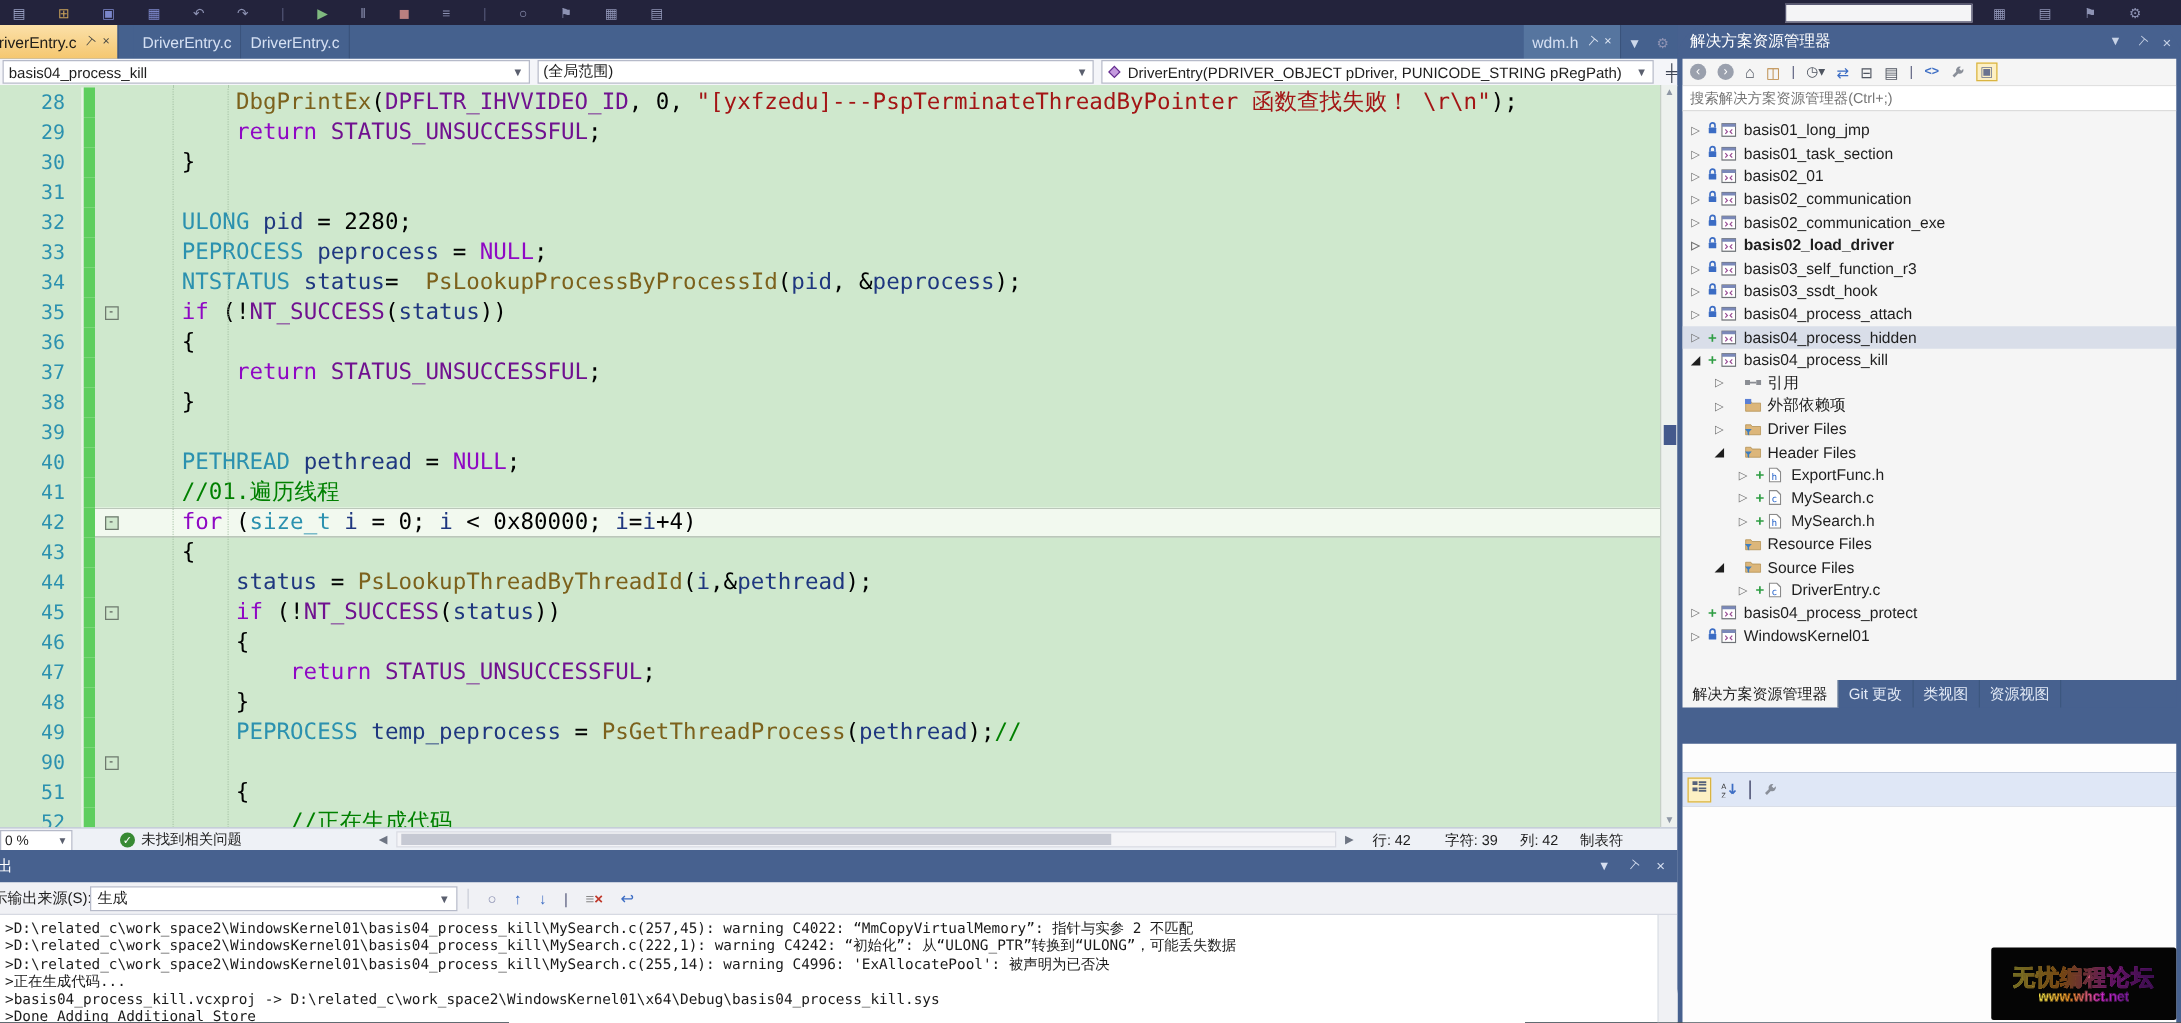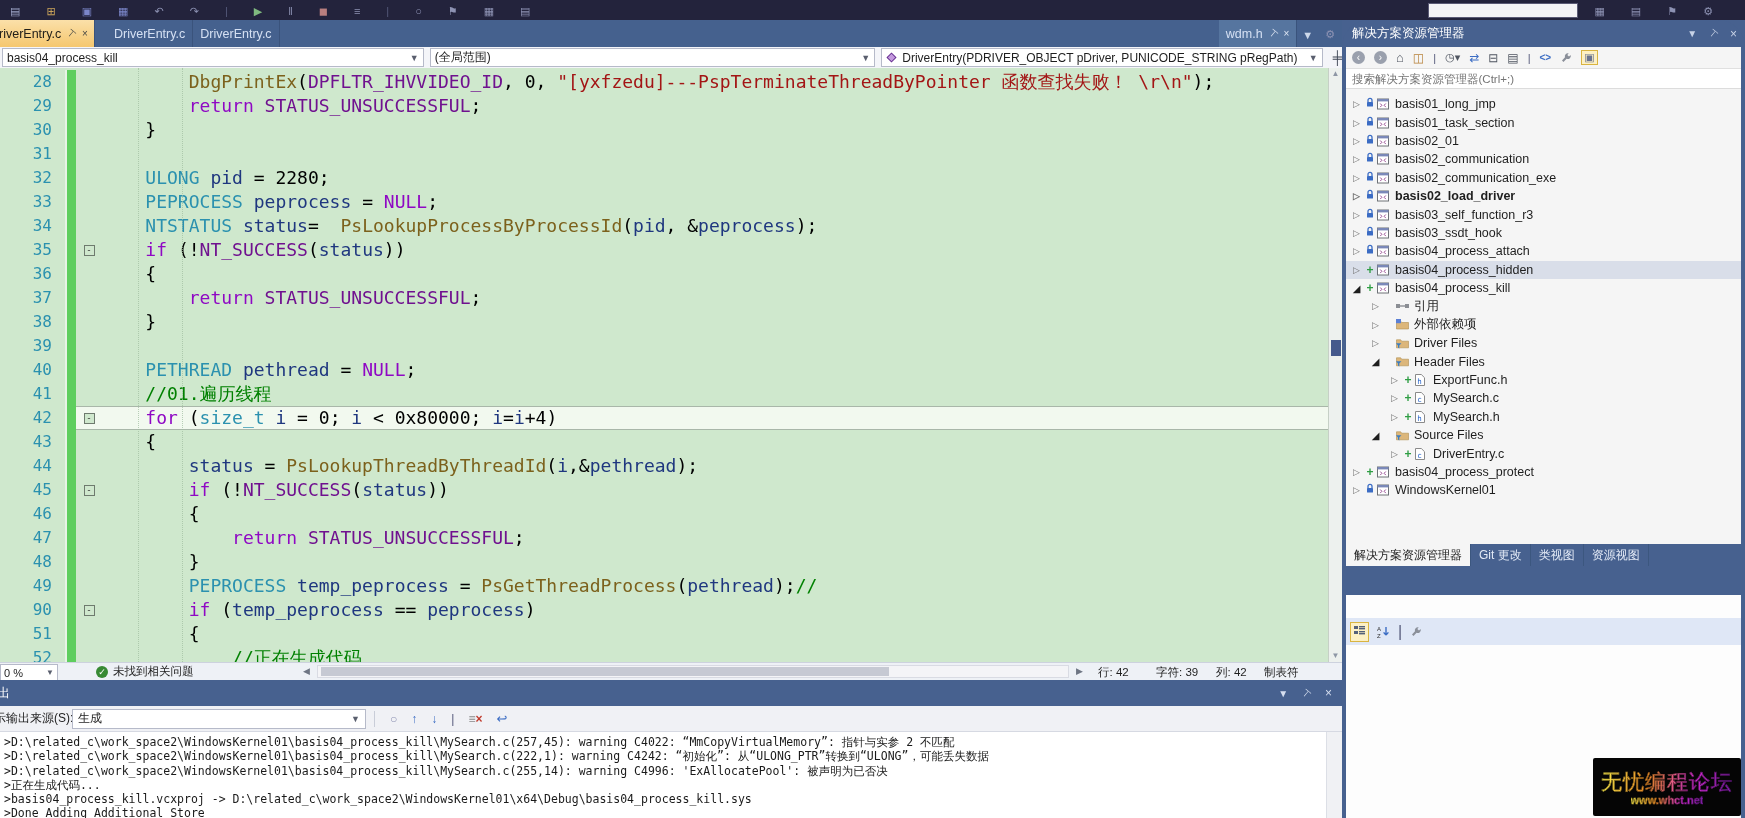--- a/index.html
+++ b/index.html
@@ -119,21 +119,21 @@
                display:flex;align-items:center;font-size:12.5px;}
   #prop-header .t{margin-left:10px;}
   #prop-white1{position:absolute;left:4px;top:575px;width:395px;height:23px;background:#fdfdfd;}
   #prop-tools{position:absolute;left:4px;top:598px;width:395px;height:27px;background:#dfe7f6;display:flex;align-items:center;padding-left:4px;box-sizing:border-box;}
   #prop-tools .ti{margin-right:8px;color:#55617a;display:inline-flex;align-items:center;}
   #prop-white2{position:absolute;left:4px;top:625px;width:395px;height:193px;background:#fdfdfd;}
 
   
   #watermark{left:1593px;top:758px;width:148px;height:58px;background:#050505;display:flex;flex-direction:column;
              align-items:center;justify-content:center;border-radius:2px;}
-  #watermark .w1{font-size:21px;font-weight:normal;letter-spacing:1px;text-align:right;}
+  #watermark .w1{font-size:18px;font-weight:bold;letter-spacing:1px;text-align:right;}
   #watermark .w2{font-size:11px;font-weight:bold;margin-top:-2px;}
   .grad{background:linear-gradient(100deg,#ffe94a 5%,#ff9a2a 35%,#d42bd4 70%,#8a1fb0 95%);
         -webkit-background-clip:text;background-clip:text;color:transparent;-webkit-text-stroke:0.6px rgba(0,0,0,.55);}
   .rot45{display:inline-block;transform:rotate(40deg);}
 </style>
 </head>
 <body>
 
 <div class="app">
 
@@ -393,21 +393,20 @@
           </span>
         </div>
         <div class="crow">
           <span class="cnum">90</span>
           <span class="cgap"></span>
           <span class="cbar"></span>
           <span class="cbody">
             <span class="cfold">
               <span class="fbox">-</span>
             </span>
-            <span class="ccode"><span class="pl">        </span><span class="kw">if</span><span class="pl"> (</span><span class="vr">temp_peprocess</span><span class="pl"> == </span><span class="vr">peprocess</span><span class="pl">)</span></span>
           </span>
         </div>
         <div class="crow">
           <span class="cnum">51</span>
           <span class="cgap"></span>
           <span class="cbar"></span>
           <span class="cbody">
             <span class="cfold"></span>
             <span class="ccode"><span class="pl">        {</span></span>
           </span>
@@ -776,20 +775,31 @@
           <div class="trow" style="padding-left: 42px;">
             <span class="tw-arrow">▷</span>
             <span class="tw-badge">+</span>
             <span class="tw-icon">
               <svg width="10" height="12">
                 <path d="M0.5 0.5h5.8l3.2 3.2v7.8H0.5z" fill="#fff" stroke="#8a8a8a"></path>
                 <text x="2.2" y="9.8" font-size="7.5" fill="#2563c9" font-family="monospace">h</text>
               </svg>
             </span>
             <span class="tw-lbl">MySearch.h</span>
+          </div>
+          <div class="trow" style="padding-left: 23px;">
+            <span class="tw-arrow"></span>
+            <span class="tw-badge"></span>
+            <span class="tw-icon">
+              <svg width="13" height="11">
+                <path d="M0.5 1.8h4.2l1 1.4h6.8V9.8H0.5z" fill="#dcb67a" stroke="#b08d4e" stroke-width="0.6"></path>
+                <path d="M0 5.2h5.4L3.3 7.6v2.8L2 9.4V7.6z" fill="#3c7dc0"></path>
+              </svg>
+            </span>
+            <span class="tw-lbl">Resource Files</span>
           </div>
           <div class="trow" style="padding-left: 23px;">
             <span class="tw-arrow e">◢</span>
             <span class="tw-badge"></span>
             <span class="tw-icon">
               <svg width="13" height="11">
                 <path d="M0.5 1.8h4.2l1 1.4h6.8V9.8H0.5z" fill="#dcb67a" stroke="#b08d4e" stroke-width="0.6"></path>
                 <path d="M0 5.2h5.4L3.3 7.6v2.8L2 9.4V7.6z" fill="#3c7dc0"></path>
               </svg>
             </span>

